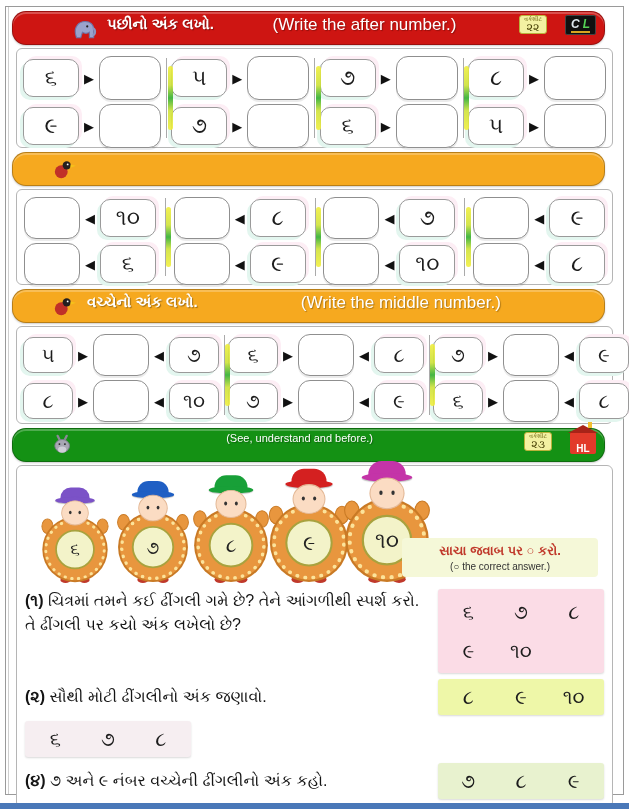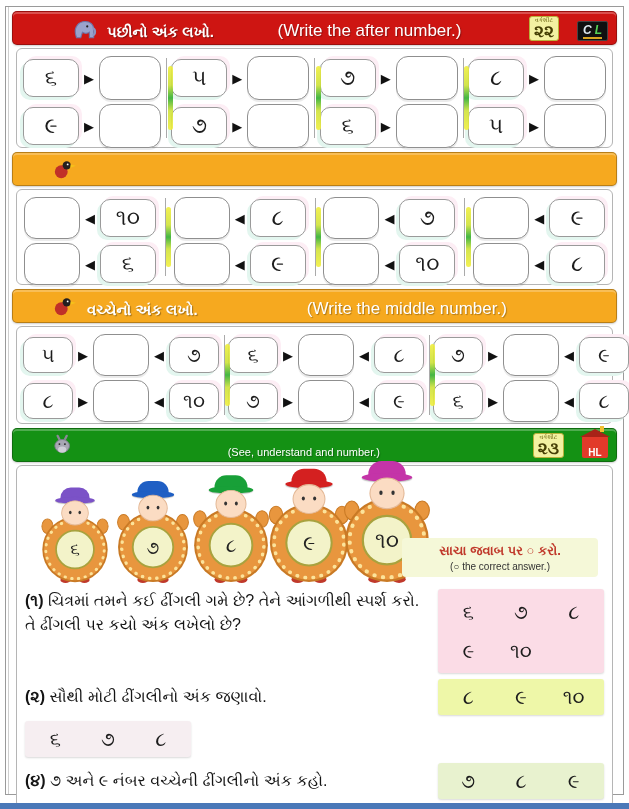--- a/index.html
+++ b/index.html
@@ -1,30 +1,30 @@
 <!DOCTYPE html>
 <html><head>
 <meta charset="utf-8">
 <style>
   html,body{margin:0;padding:0;background:#fff;}
   body{width:629px;height:809px;position:relative;font-family:"Liberation Sans",sans-serif;overflow:hidden;}
   .page-frame{position:absolute;left:5px;top:6px;right:5px;bottom:14px;border:1px solid #9a9a9a;background:#fff;
     box-shadow:inset 2px 0 0 #fff, inset 3px 0 0 #cfcfcf;}
   .bottom-bar{position:absolute;left:0;right:0;bottom:0;height:6px;}
   
-  .hdr{display:flex;align-items:flex-end;gap:8px;margin:4px 6px 3px 6px;border-radius:5px;padding:3px 8px;
+  .hdr{display:flex;align-items:flex-start;gap:8px;margin:4px 18px 3px 6px;border-radius:14px;padding:3px 8px;
        border:1px solid rgba(0,0,0,.25);box-shadow:inset 0 2px 0 rgba(255,255,255,.25), 0 1px 2px rgba(0,0,0,.2);}
   .hdr-icon{width:30px;height:26px;flex:0 0 auto;display:flex;align-items:center;justify-content:center;margin-left:48px;}
   .hdr-title{color:#fff;font-weight:bold;font-size:15px;text-shadow:1px 1px 1px rgba(0,0,0,.35);white-space:nowrap;}
   .hdr-en{color:#fff;font-size:17px;margin-left:auto;margin-right:auto;text-shadow:1px 1px 1px rgba(0,0,0,.3);white-space:nowrap;}
   .hdr.small .hdr-icon{margin-left:28px;}
   .ws-badge{background:#f3f1a2;border:1px solid #b9b23a;border-radius:3px;padding:0 4px;line-height:1;
             display:flex;flex-direction:column;align-items:center;margin-left:4px;}
   .ws-label{font-size:6px;color:#6b6410;}
-  .ws-num{font-size:17px;font-weight:bold;color:#463f05;}
+  .ws-num{font-size:11px;font-weight:normal;color:#463f05;}
   .cl-badge{background:#101010;border:1px solid #444;border-radius:2px;padding:1px 5px 3px 5px;margin-left:10px;
             display:flex;gap:3px;font-weight:bold;font-size:12px;position:relative;}
   .cl-badge .c{color:#dfe9ef;} .cl-badge .l{color:#55d055;}
   .cl-badge::after{content:"";position:absolute;left:5px;right:5px;bottom:1px;height:2px;background:#d9a520;}
   .hl-badge{width:26px;height:22px;position:relative;margin-left:10px;background:#e23a2a;border-radius:2px;
             display:flex;align-items:flex-end;justify-content:center;color:#fff;font-size:10px;font-weight:bold;}
   .hl-badge::before{content:"";position:absolute;top:-7px;left:-2px;border-left:15px solid transparent;
             border-right:15px solid transparent;border-bottom:8px solid #a82318;}
   .hl-badge::after{content:"";position:absolute;top:-10px;right:4px;width:4px;height:6px;background:#f2c030;}
   
@@ -363,21 +363,21 @@
   <div class="hdr small" style="background: rgb(20, 145, 20);">
     <span class="hdr-icon">
       <svg viewBox="0 0 26 24" width="24" height="22">
           <path d="M6 2l3 6M16 2l-3 6" stroke="#8a8a96" stroke-width="2.5" stroke-linecap="round"></path>
           <ellipse cx="11" cy="13" rx="8" ry="7" fill="#a7a7b4" stroke="#7d7d8c"></ellipse>
           <ellipse cx="11" cy="17" rx="4.5" ry="3.5" fill="#cfcfd8"></ellipse>
           <circle cx="8" cy="11" r="1" fill="#222"></circle>
           <circle cx="14" cy="11" r="1" fill="#222"></circle>
         </svg>
     </span>
-    <span class="hdr-en" style="font-size:11px;">(See, understand and number.)</span>
+    <span class="hdr-en" style="font-size:11px;">(See, understand and before.)</span>
     <span class="ws-badge">
       <span class="ws-label">વર્કશીટ</span>
       <span class="ws-num">૨૩</span>
     </span>
     <span class="hl-badge">
         <span>HL</span>
       </span>
   </div>
 
   <div class="big-panel">

